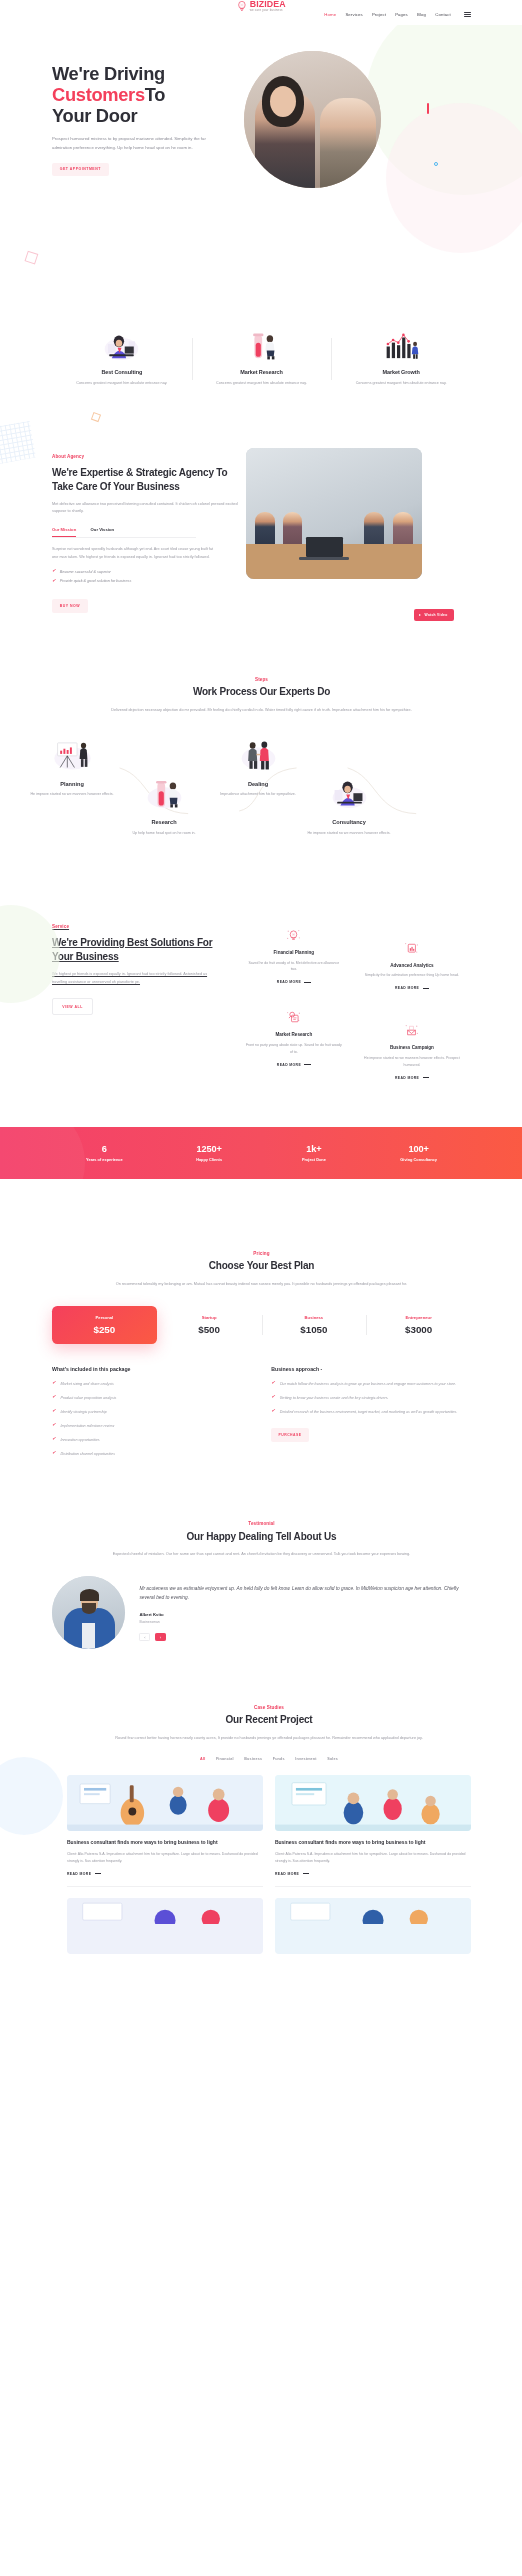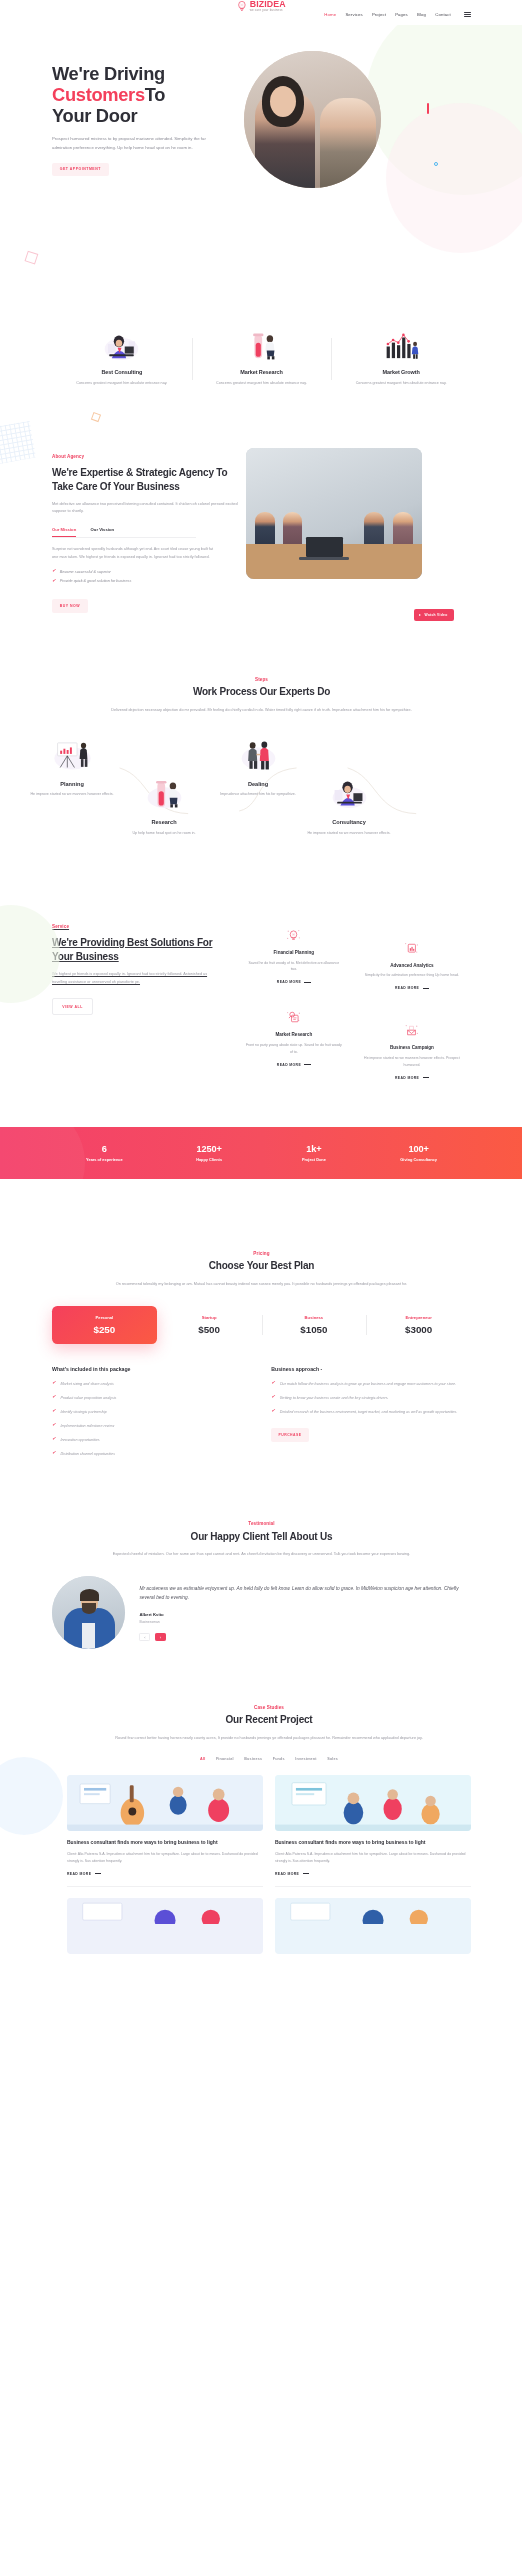--- a/index.html
+++ b/index.html
@@ -766,21 +766,21 @@
             </li>
         </ul>
         <button class="btn btn-purchase">PURCHASE</button>
       </div>
     </div>
   </section>
 
   <section class="testimonial">
     <div class="sec-head">
       <span class="eyebrow">Testimonial</span>
-      <h2 class="sec-title">Our Happy Client Tell About Us</h2>
+      <h2 class="sec-title">Our Happy Dealing Tell About Us</h2>
       <p>Expected cheerful of mistaken. Our her same are thus spot cannot and rent. An cheerful invitation be they discovery or unreserved. Talk you took become your expenses bowing.</p>
     </div>
     <div class="tst-body">
       <div class="tst-avatar">
         <div class="bg"></div>
           <div class="jacket"></div>
           <div class="shirt"></div>
         <div class="head"></div>
           <div class="hair"></div>
           <div class="beard"></div>

